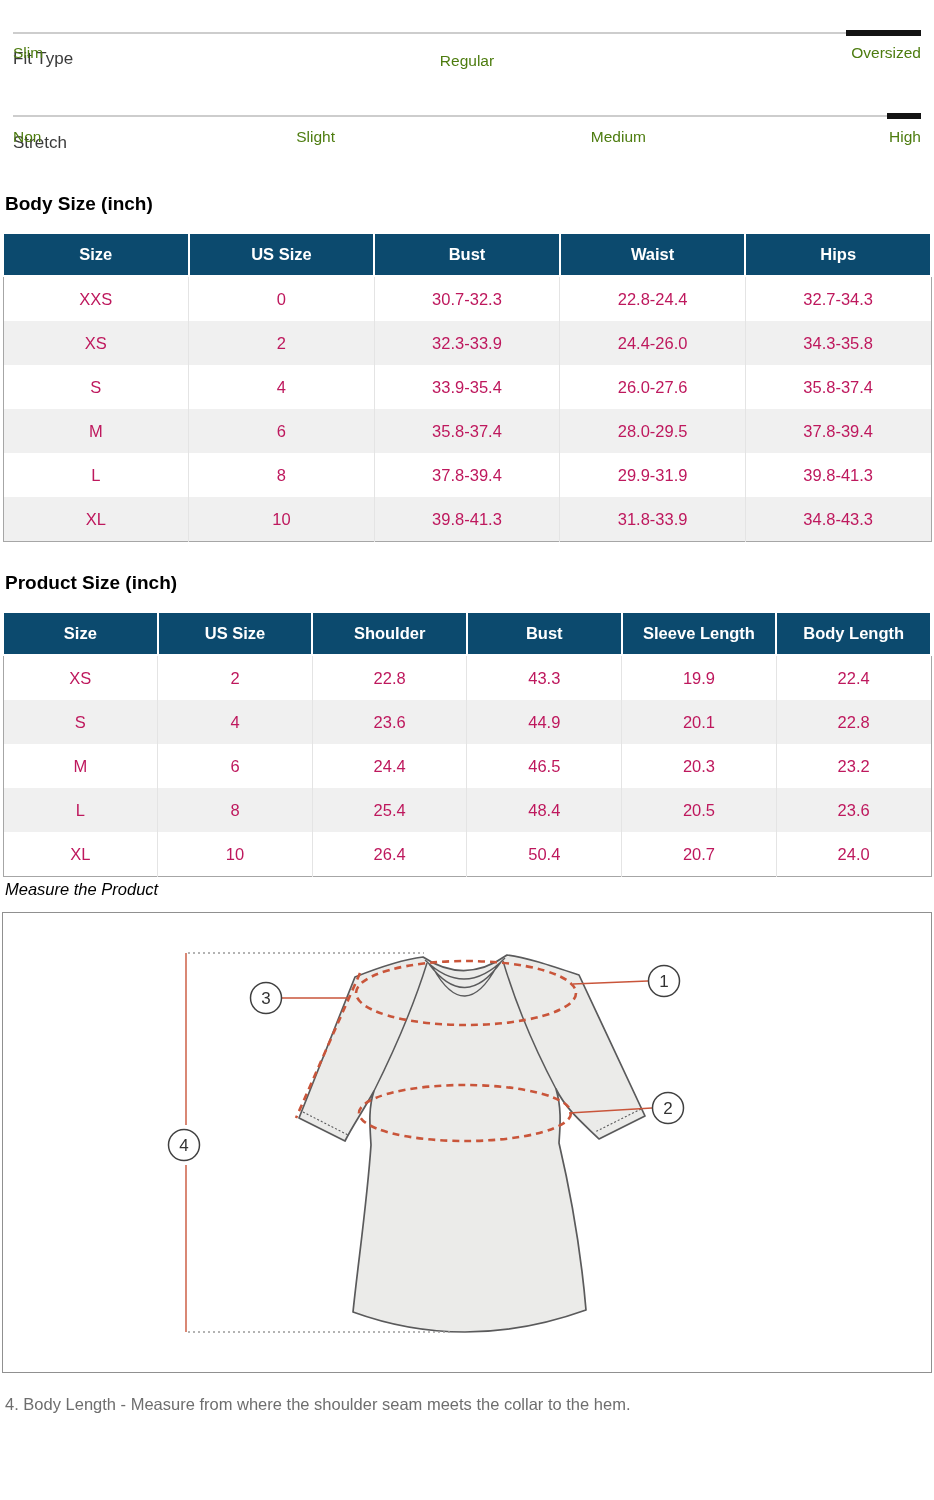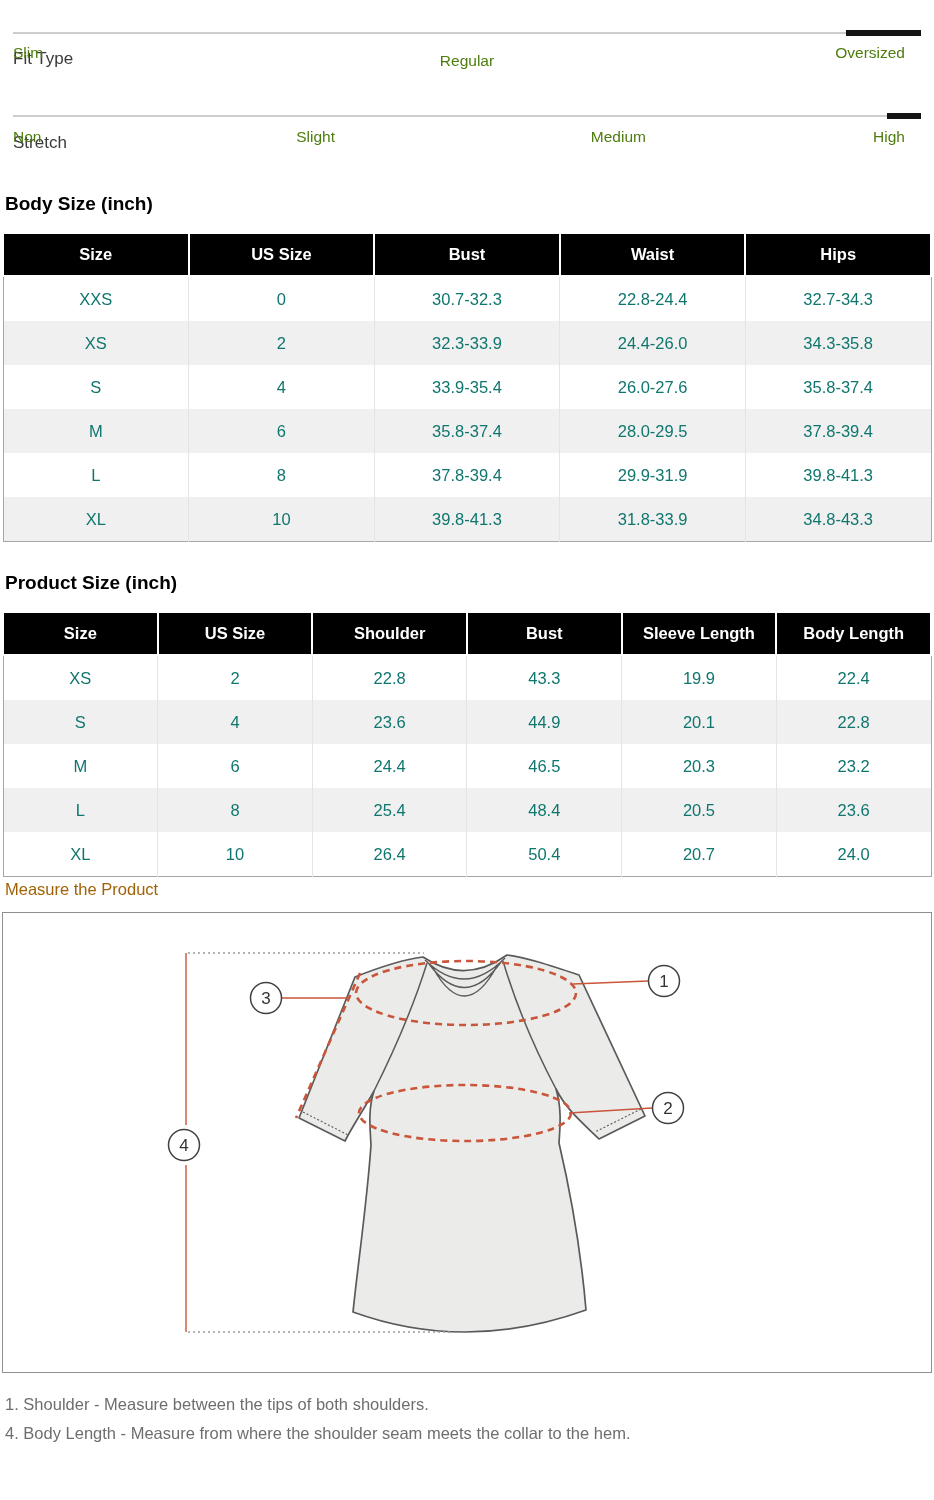--- a/index.html
+++ b/index.html
@@ -13,43 +13,43 @@
   
   .attr-label{left:13px;width:908px;font-size:17px;color:#3a3a3a;margin-top:48px;}
   .track{left:13px;width:908px;height:2px;background:#cdcdcd;}
   .track .active{position:absolute;right:0;top:-2px;height:6px;background:#141414;}
   .opt-row{left:13px;width:908px;height:18px;font-size:15.5px;color:#4d7c0f;}
   .opt-row span{position:absolute;top:0;white-space:nowrap;}
   .pos-left{left:0;}
   .pos-center{left:50%;transform:translateX(-50%);margin-top:8px;}
   .pos-13{left:33.33%;transform:translateX(-50%);}
   .pos-23{left:66.67%;transform:translateX(-50%);}
-  .pos-right{right:16px;text-align:center;}
+  .pos-right{right:0;text-align:center;}
 
   
   .section-title{left:5px;font-size:19px;font-weight:bold;color:#000;text-align:right;}
 
   
   table.size-table{
     border-collapse:collapse;table-layout:fixed;width:930px;
     border:1px solid #a6a6a6;font-size:16.5px;
   }
   table.size-table th{
-    background:#000000;color:#ffffff;font-weight:bold;height:39px;
+    background:#0c4a6e;color:#ffffff;font-weight:bold;height:39px;
     border:2px solid #ffffff;text-align:center;
   }
   table.size-table td{
-    height:42px;text-align:center;color:#0f766e;
+    height:42px;text-align:center;color:#be185d;
     border-left:1px solid #e4e4e4;background:#ffffff;
   }
   table.size-table td:first-child{border-left:none;}
   table.size-table tr.alt td{background:#f0f0f0;}
 
   
-  .measure-caption{left:5px;font-size:16.5px;color:#a16207;}
+  .measure-caption{left:5px;font-size:16.5px;font-style:italic;color:#000000;}
   .diagram-box{left:2px;top:912px;width:928px;height:459px;border:1px solid #909090;background:#fff;}
 
   
   .notes{left:5px;top:1390px;width:920px;font-size:16.5px;color:#6e6e6e;line-height:29px;}
   .notes div{white-space:nowrap;}
 </style>
 </head>
 <body>
 
 <div class="abs attr-label" style="top:1px">Fit Type</div>
@@ -241,15 +241,14 @@
       <text x="263" y="91" text-anchor="middle" font-size="17" fill="#333">3</text>
     </g>
     <g>
       <circle cx="181" cy="232" r="15.5" fill="#fff" stroke="#404040" stroke-width="1.5"></circle>
       <text x="181" y="238" text-anchor="middle" font-size="17" fill="#333">4</text>
     </g>
   </svg>
 </div>
 
 <div class="abs notes">
-  <div>1. Shoulder - Measure between the tips of both shoulders.</div>
   <div>4. Body Length - Measure from where the shoulder seam meets the collar to the hem.</div>
 </div>
 
 </body></html>

